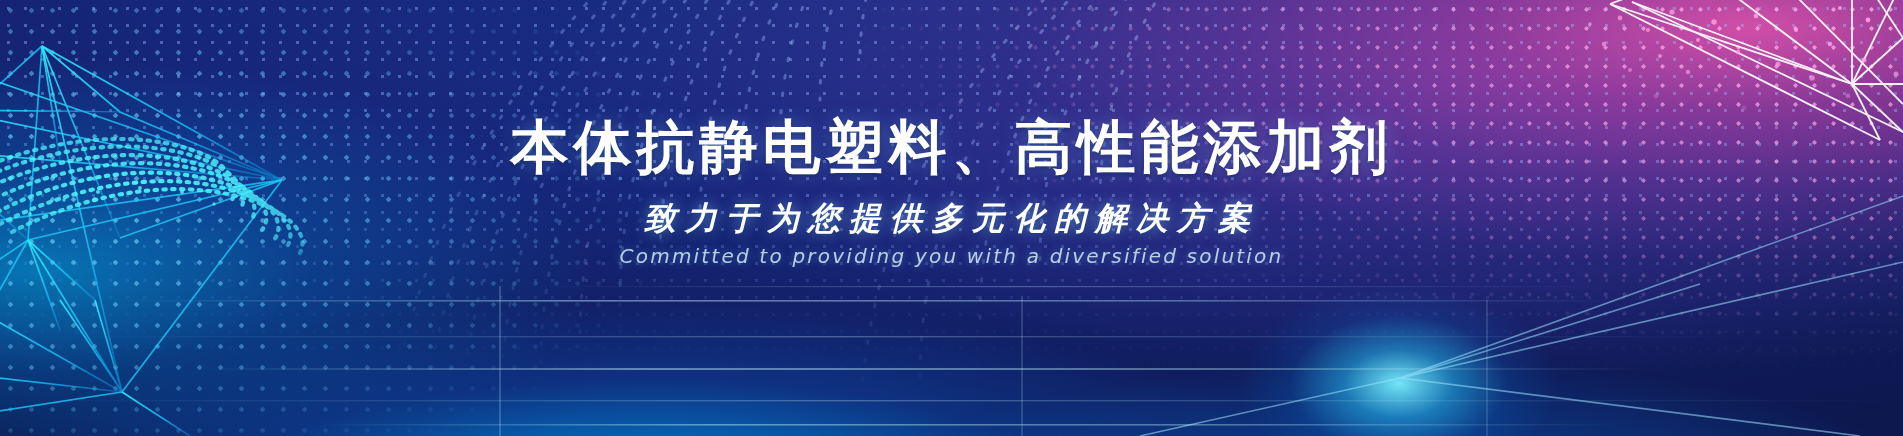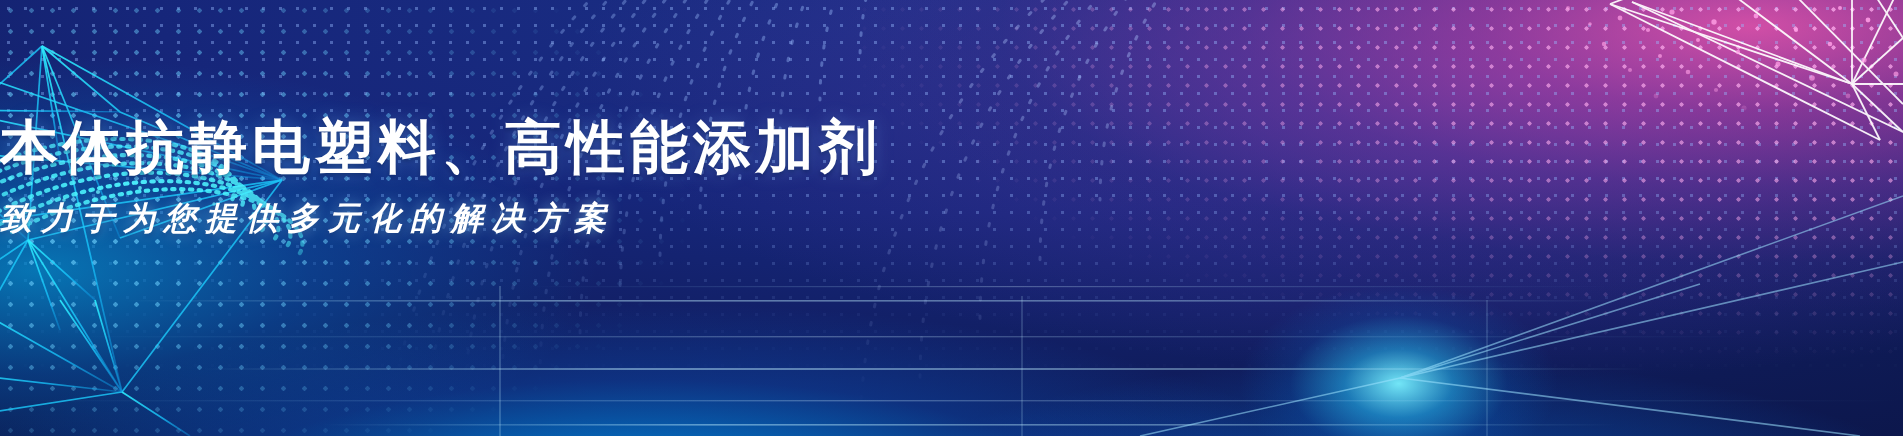--- a/index.html
+++ b/index.html
@@ -75,21 +75,21 @@
     background-size: 21px 21px;
     -webkit-mask-image: radial-gradient(40% 85% at 4% 44%, rgba(0,0,0,1) 0%, rgba(0,0,0,0.6) 46%, rgba(0,0,0,0) 82%);
     mask-image: radial-gradient(40% 85% at 4% 44%, rgba(0,0,0,1) 0%, rgba(0,0,0,0.6) 46%, rgba(0,0,0,0) 82%);
   }
 
   
   #text-block {
     position: absolute;
     left: 0; right: 0;
     top: 118px;
-    text-align: left;
+    text-align: center;
     z-index: 40;
   }
   #main-title {
     font-size: 58px;
     font-weight: 700;
     color: #ffffff;
     letter-spacing: 5px;
     line-height: 1;
     margin: 0;
     text-shadow: 0 0 18px rgba(120,190,255,0.35), 0 2px 4px rgba(0,20,70,0.55);
@@ -379,15 +379,16 @@
 
   <div class="layer" id="dot-grid-left"></div>
 
   <div id="text-block">
 
     <h1 id="main-title">本体抗静电塑料、高性能添加剂</h1>
 
 
     <p id="script-line">致力于为您提供多元化的解决方案</p>
 
+    <p id="en-line">Committed to providing you with a diversified solution</p>
   </div>
 
 </div>
 
 </body></html>

